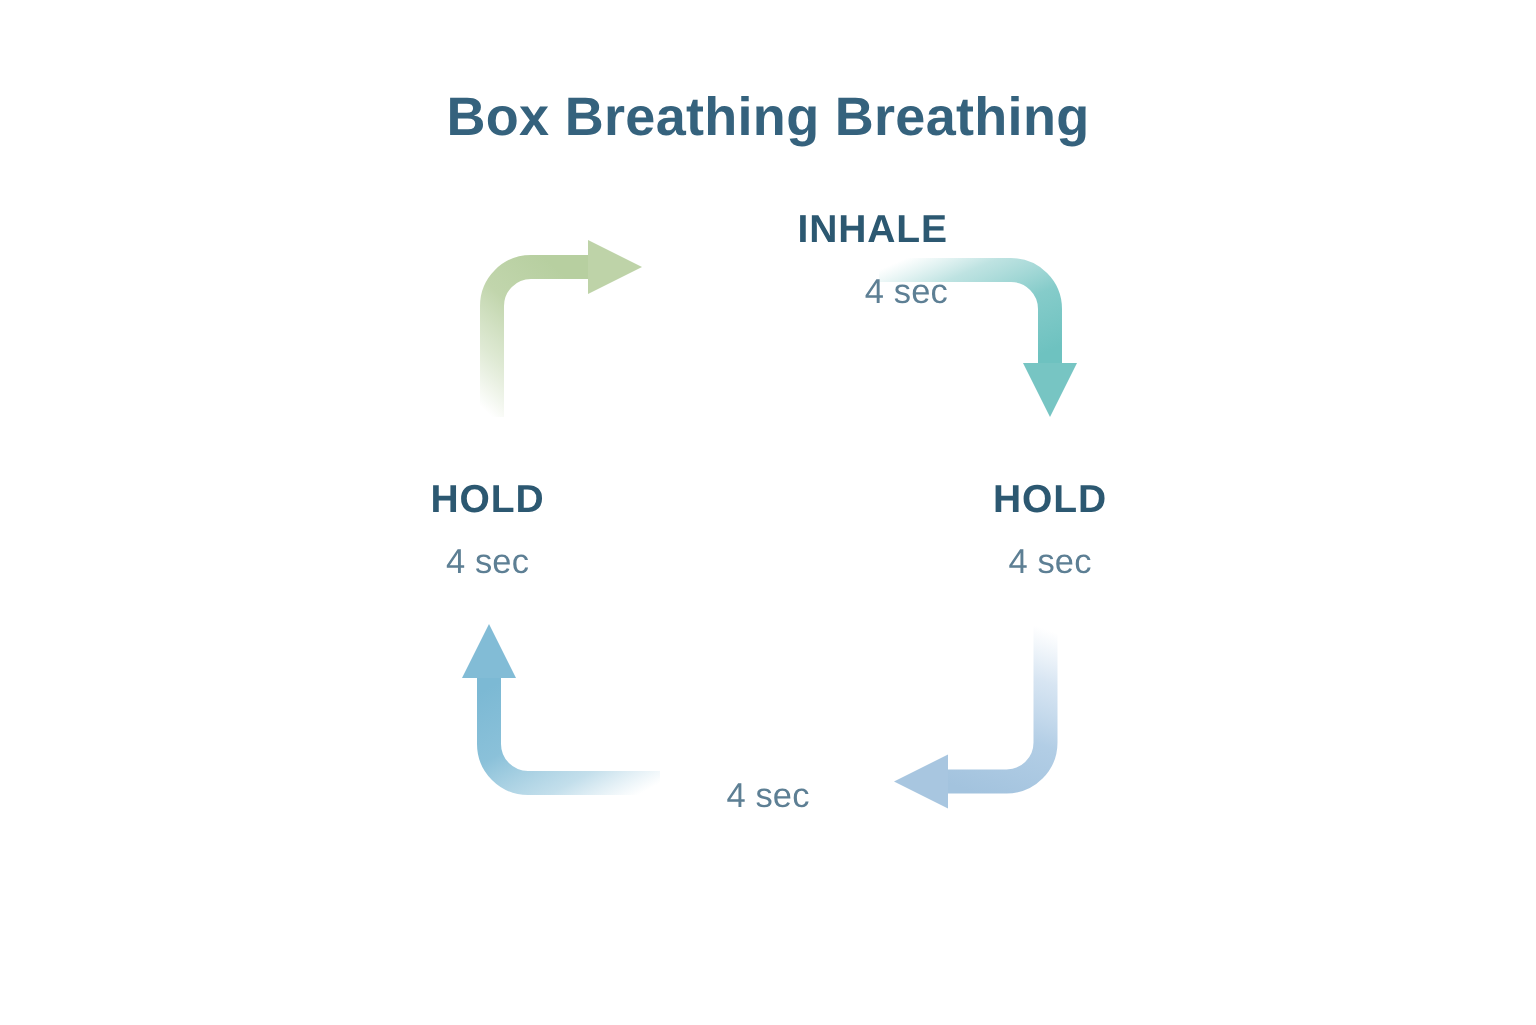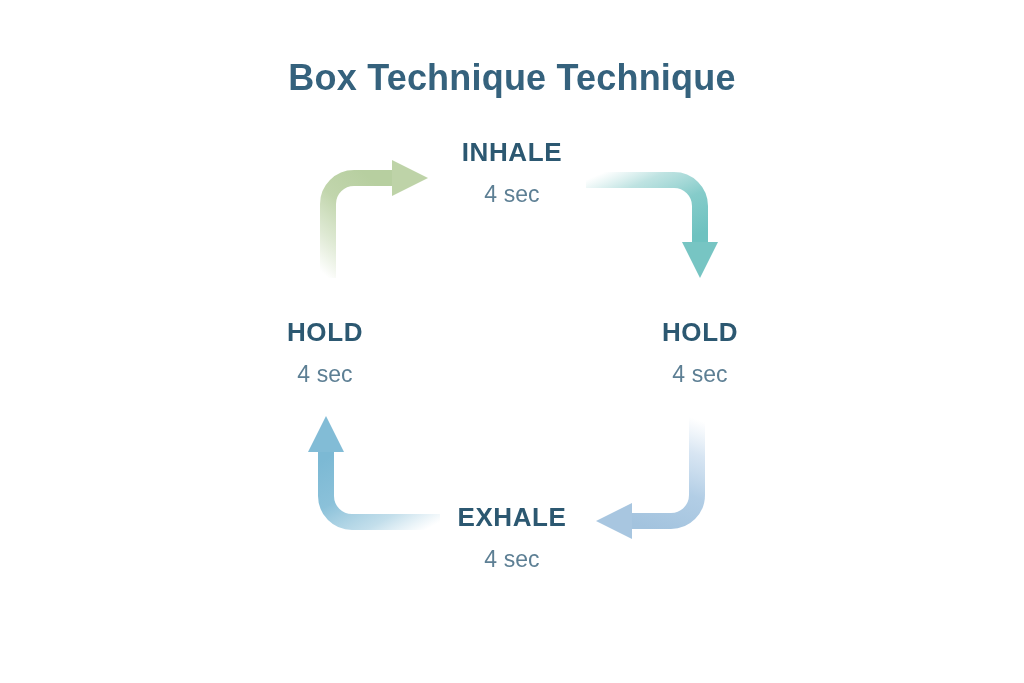--- a/index.html
+++ b/index.html
@@ -70,31 +70,31 @@
   .phase .dur {
     display: block;
     margin-top: 15px;
     font-size: 23px;
     font-weight: 400;
     letter-spacing: 0.1px;
     color: #5d7f94;
   }
 
   
-  .phase-top    { left: 412px; top: 138px; width: 200px; }
+  .phase-top    { left: 432px; top: 138px; width: 200px; text-align: right; }
   .phase-right  { left: 600px; top: 318px; width: 200px; }
   .phase-bottom { left: 412px; top: 503px; width: 200px; }
   .phase-left   { left: 225px; top: 318px; width: 200px; }
 </style>
 </head>
 <body>
 
 <div id="canvas">
 
-  <div class="title">Box Technique Technique</div>
+  <div class="title">Box Breathing Breathing</div>
 
   <div class="diagram">
 
     <svg class="arrow-layer" width="1024" height="683" viewBox="0 0 1024 683">
       <defs>
 
         <linearGradient id="gradGreen" x1="0" y1="1" x2="0.62" y2="0">
           <stop offset="0%" stop-color="#bed3a8" stop-opacity="0"></stop>
           <stop offset="30%" stop-color="#c3d7af" stop-opacity="0.55"></stop>
           <stop offset="62%" stop-color="#bed3a8" stop-opacity="0.95"></stop>
@@ -148,21 +148,20 @@
       <span class="name">INHALE</span>
       <span class="dur">4 sec</span>
     </div>
 
     <div class="phase phase-right">
       <span class="name">HOLD</span>
       <span class="dur">4 sec</span>
     </div>
 
     <div class="phase phase-bottom">
-      <span class="name">EXHALE</span>
       <span class="dur">4 sec</span>
     </div>
 
     <div class="phase phase-left">
       <span class="name">HOLD</span>
       <span class="dur">4 sec</span>
     </div>
 
   </div>
 </div>

